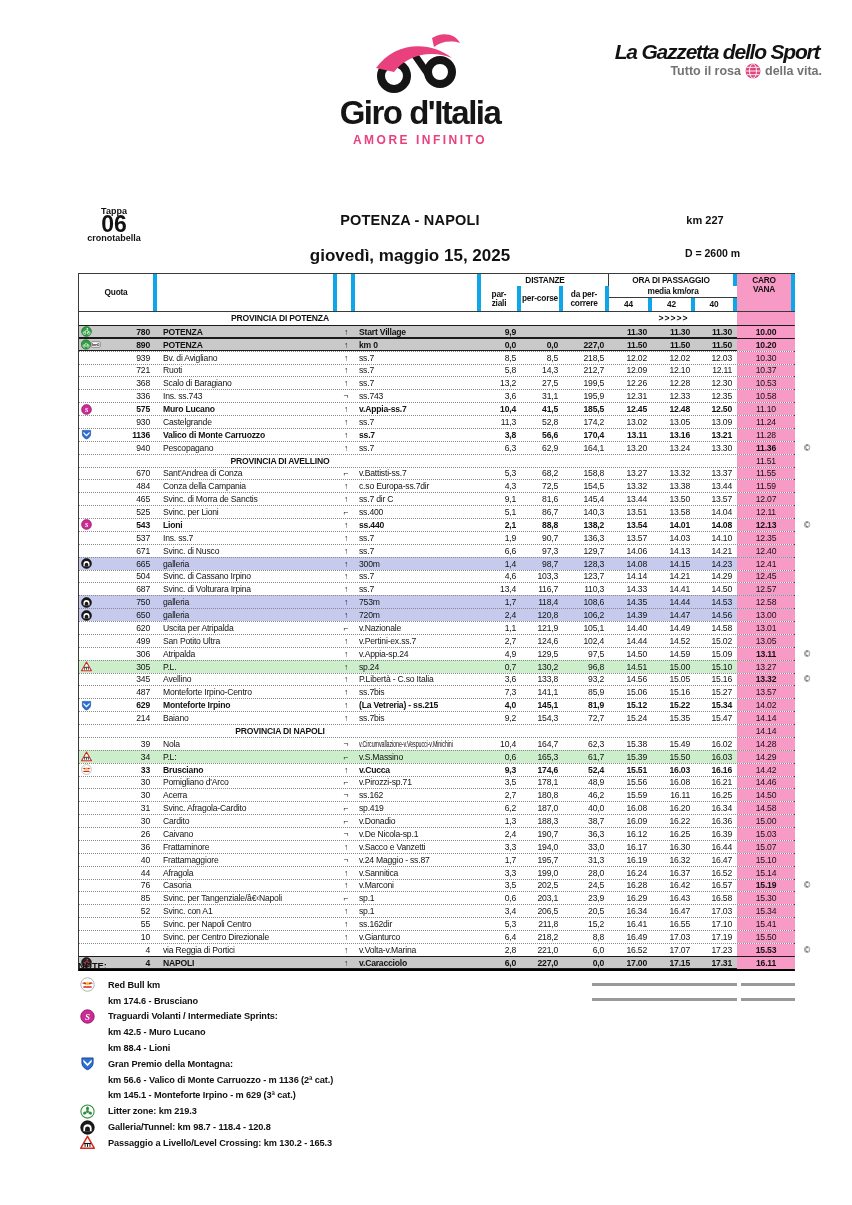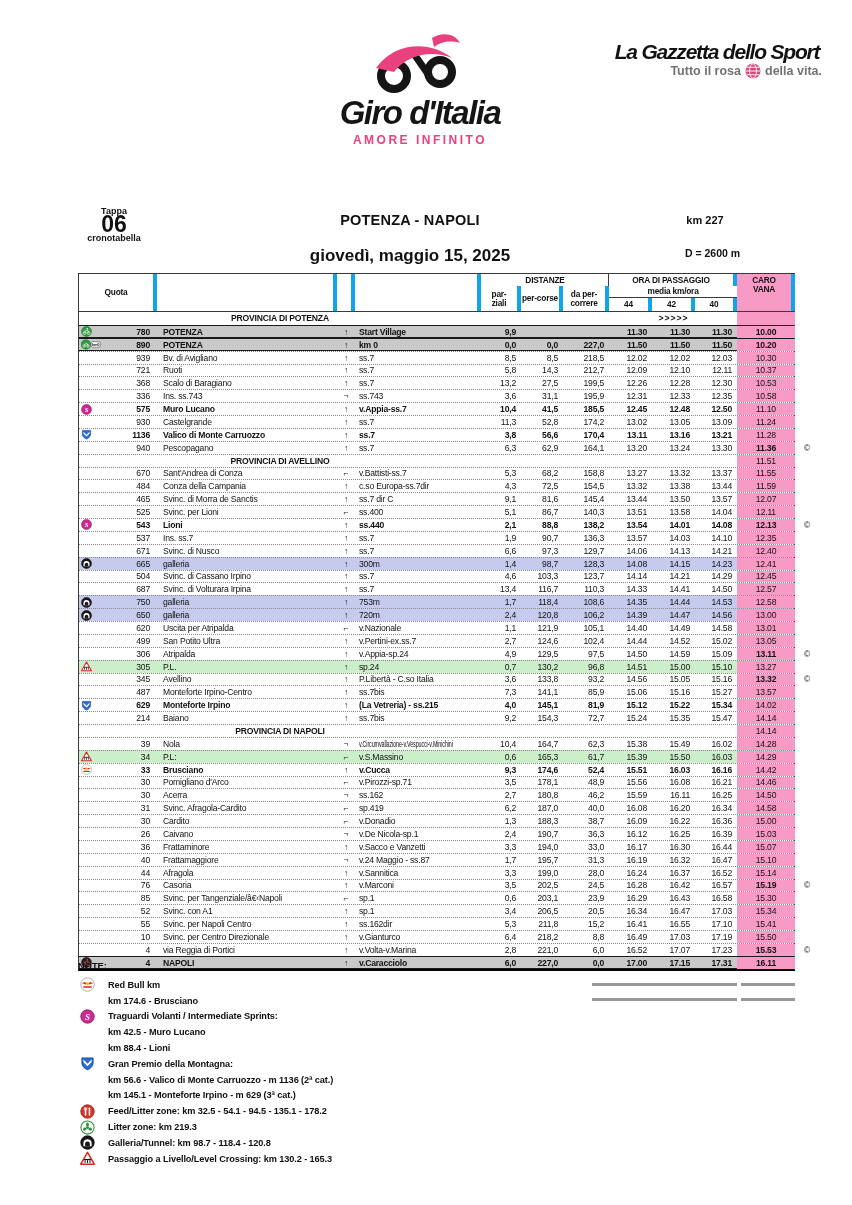--- a/index.html
+++ b/index.html
@@ -1,21 +1,21 @@
 <!DOCTYPE html>
 <html><head>
 <meta charset="utf-8">
 <style>
   html,body{margin:0;padding:0;background:#fff;}
   *{box-sizing:border-box;}
   .page{position:relative;width:852px;height:1205px;background:#fff;overflow:hidden;
         font-family:"Liberation Sans",sans-serif;color:#111;}
   
   .giro-logo{position:absolute;left:330px;top:28px;width:180px;text-align:center;}
-  .giro-name{font-size:33px;font-weight:800;letter-spacing:-1.5px;color:#151515;line-height:34px;font-style:italic;}
+  .giro-name{font-size:33px;font-weight:800;letter-spacing:-1.5px;color:#151515;line-height:34px;}
   .giro-tagline{font-size:12px;font-weight:800;letter-spacing:2.5px;color:#e8417e;margin-top:3px;}
   .gazzetta{position:absolute;left:612px;top:40px;width:210px;text-align:center;}
   .gazzetta-name{font-size:21px;font-weight:800;font-style:italic;letter-spacing:-1.2px;color:#121212;line-height:23px;}
   .gazzetta-tag{font-size:12.5px;font-weight:700;color:#737373;display:flex;align-items:center;justify-content:flex-end;gap:4px;}
   
   .tappa-block{position:absolute;left:80px;top:206px;width:68px;text-align:center;font-weight:bold;}
   .tappa-word{font-size:9px;}
   .tappa-num{font-size:23px;line-height:17px;}
   .tappa-sub{font-size:9px;}
   .stage-title{position:absolute;left:200px;top:212px;width:420px;text-align:center;font-size:14.5px;font-weight:bold;letter-spacing:.2px;}
@@ -1157,32 +1157,20 @@
           <div class="note-ico"></div>
           <span>km 56.6 - Valico di Monte Carruozzo - m 1136  (2ª cat.)</span>
         </div>
         <div class="note-line">
           <div class="note-ico"></div>
           <span>km 145.1 - Monteforte Irpino - m 629  (3ª cat.)</span>
         </div>
         <div class="note-line">
           <div class="note-ico">
             <svg width="15" height="15" viewBox="0 0 20 20">
-              <circle cx="10" cy="10" r="9" fill="#d8362a" stroke="#8f1c14"></circle>
-              <rect x="6.4" y="4.5" width="2" height="11" rx="1" fill="#fff"></rect>
-              <rect x="11.6" y="4.5" width="2" height="11" rx="1" fill="#fff"></rect>
-              <rect x="5.3" y="4.5" width="0.9" height="4" fill="#fff"></rect>
-              <rect x="8.6" y="4.5" width="0.9" height="4" fill="#fff"></rect>
-            </svg>
-          </div>
-          <span>Feed/Litter zone: km 32.5 - 54.1 - 94.5 - 135.1 - 178.2</span>
-        </div>
-        <div class="note-line">
-          <div class="note-ico">
-            <svg width="15" height="15" viewBox="0 0 20 20">
               <circle cx="10" cy="10" r="8.8" fill="#fff" stroke="#2e8f3c" stroke-width="1.4"></circle>
               <circle cx="10" cy="10" r="1.9" fill="#2e8f3c"></circle>
               <ellipse cx="10" cy="5.9" rx="1.9" ry="2.5" fill="#2e8f3c"></ellipse>
               <ellipse cx="6.4" cy="12.1" rx="1.9" ry="2.5" fill="#2e8f3c" transform="rotate(60 6.4 12.1)"></ellipse>
               <ellipse cx="13.6" cy="12.1" rx="1.9" ry="2.5" fill="#2e8f3c" transform="rotate(-60 13.6 12.1)"></ellipse>
             </svg>
           </div>
           <span>Litter zone: km 219.3</span>
         </div>
         <div class="note-line">

